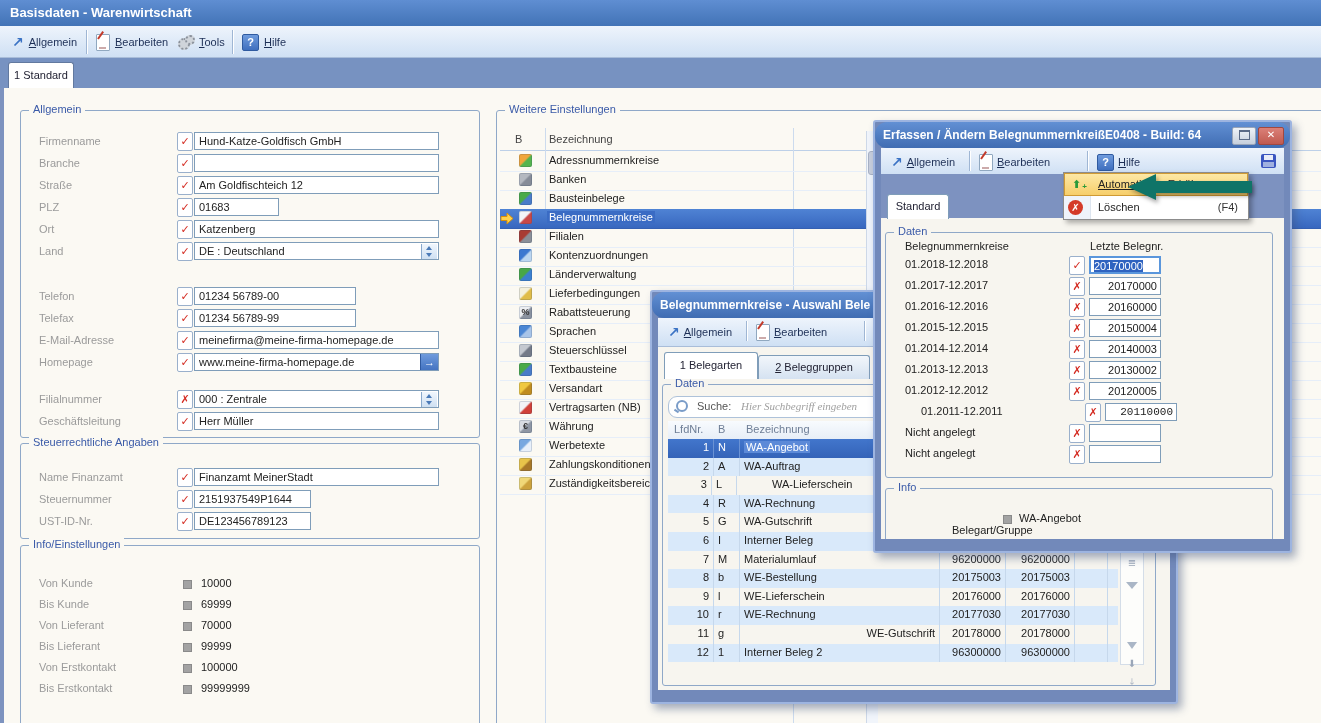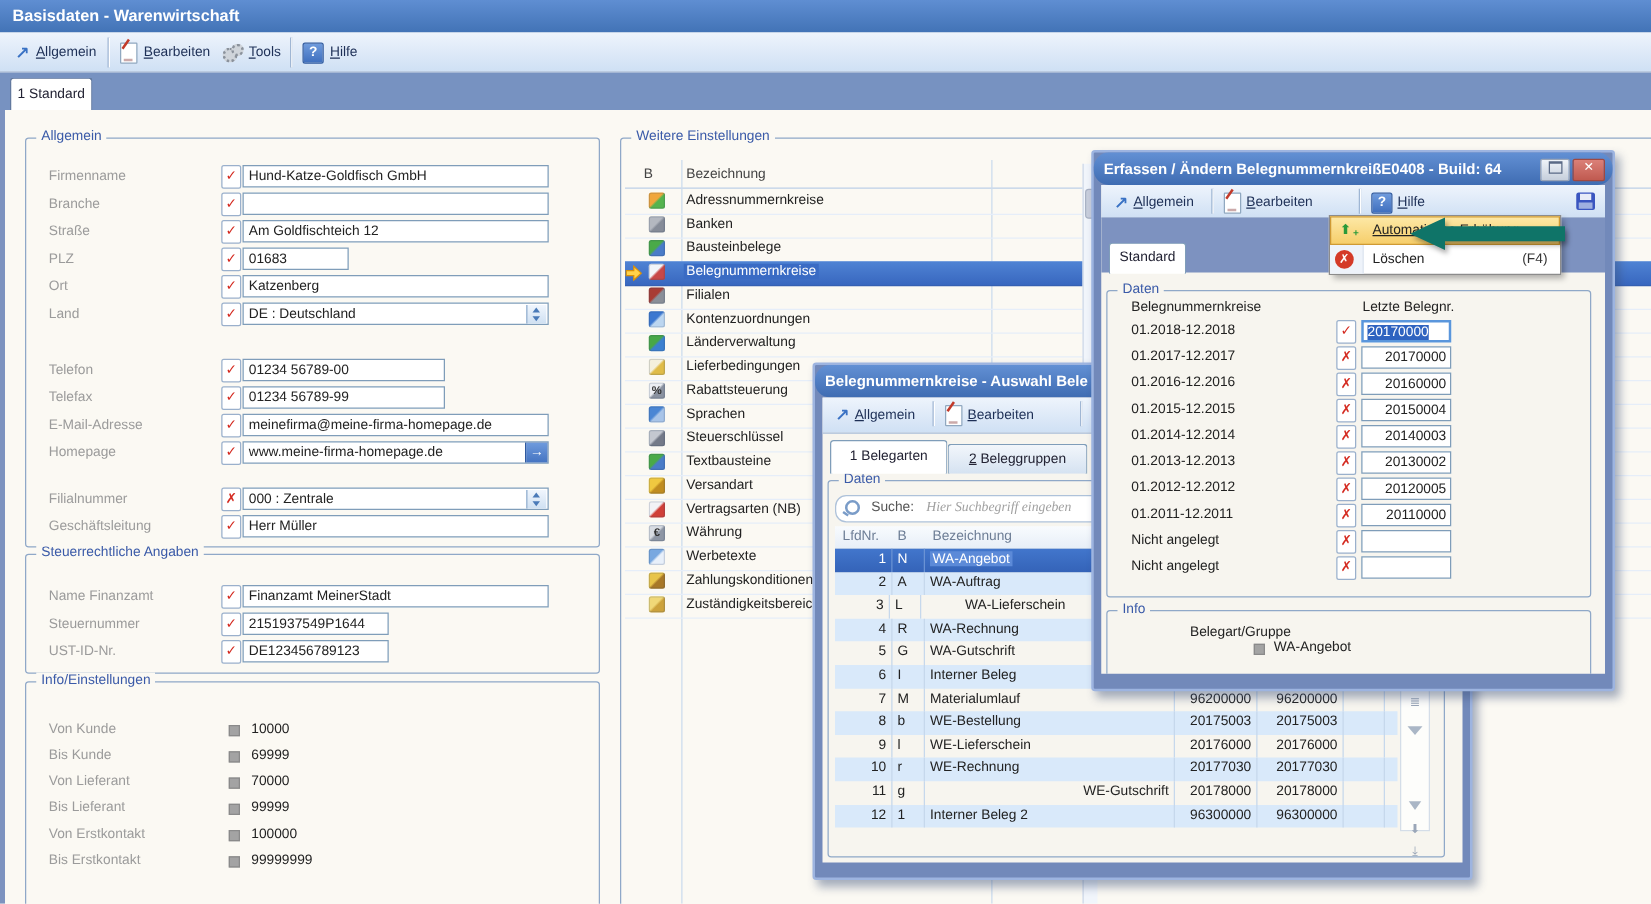--- a/index.html
+++ b/index.html
@@ -569,41 +569,41 @@
           <div style="position: absolute; left: 0px; top: 213px; width: 390px; height: 20px;">
             <div class="ed-row-label" style="left: 24px; top: 2px;">01.2013-12.2013</div>
             <div class="ed-doc" style="left: 188px; top: 0px;">✗</div>
             <div class="ed-input" style="left: 208px; top: 0px;">20130002</div>
           </div>
           <div style="position: absolute; left: 0px; top: 234px; width: 390px; height: 20px;">
             <div class="ed-row-label" style="left: 24px; top: 2px;">01.2012-12.2012</div>
             <div class="ed-doc" style="left: 188px; top: 0px;">✗</div>
             <div class="ed-input" style="left: 208px; top: 0px;">20120005</div>
           </div>
-          <div style="position: absolute; left: 0px; top: 255px; width: 390px; height: 20px;">
+          <div style="position: absolute; left: 16px; top: 255px; width: 390px; height: 20px;">
             <div class="ed-row-label" style="left: 24px; top: 2px;">01.2011-12.2011</div>
             <div class="ed-doc" style="left: 188px; top: 0px;">✗</div>
-            <div class="ed-input" style="left: 208px; top: 0px;">20110000</div>
+            <div class="ed-input" style="left: 208px; top: 0px; font-family: Liberation Mono, monospace;">20110000</div>
           </div>
           <div style="position: absolute; left: 0px; top: 276px; width: 390px; height: 20px;">
             <div class="ed-row-label" style="left: 24px; top: 2px;">Nicht angelegt</div>
             <div class="ed-doc" style="left: 188px; top: 0px;">✗</div>
             <div class="ed-input" style="left: 208px; top: 0px;"></div>
           </div>
           <div style="position: absolute; left: 0px; top: 297px; width: 390px; height: 20px;">
             <div class="ed-row-label" style="left: 24px; top: 2px;">Nicht angelegt</div>
             <div class="ed-doc" style="left: 188px; top: 0px;">✗</div>
             <div class="ed-input" style="left: 208px; top: 0px;"></div>
           </div>
         </div>
 
       <div class="group" style="left:4px;top:340px;width:386px;height:58px;">
         <span class="group-label on-dialog">Info</span>
       </div>
-      <div class="abs" style="left:24px;top:352px;padding-left:47px;"><span>Belegart/Gruppe</span></div>
+      <div class="abs" style="left:24px;top:376px;padding-left:47px;"><span>Belegart/Gruppe</span></div>
       <div class="abs" style="left:122px;top:367px;width:7px;height:7px;background:#a3a3a3;border:1px solid #8a8a8a;"></div>
       <div class="abs" style="left:138px;top:364px;"><span>WA-Angebot</span></div>
 
       <div id="popup-menu" style="left:182px;top:24px;width:184px;z-index:30;">
         <div class="icol"></div>
         <div class="pm-item hl">
           <span class="pm-ic" style="color:#2a9a3a;">⬆<span style="position:absolute;right:-2px;bottom:-2px;font-size:8px;color:#2a9a3a;">+</span></span>
           <u id="pm1-label">Automatische Erhöhung</u>
         </div>
         <div class="pm-item">

